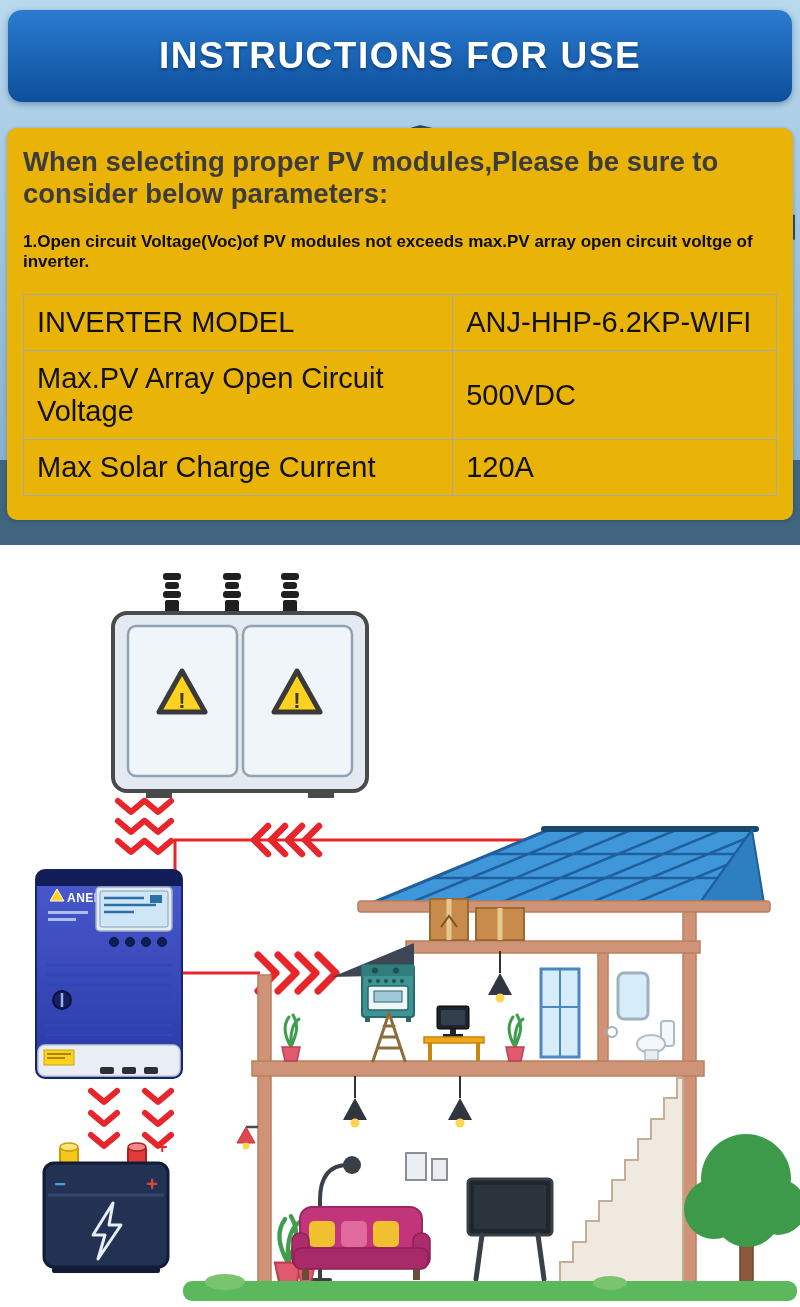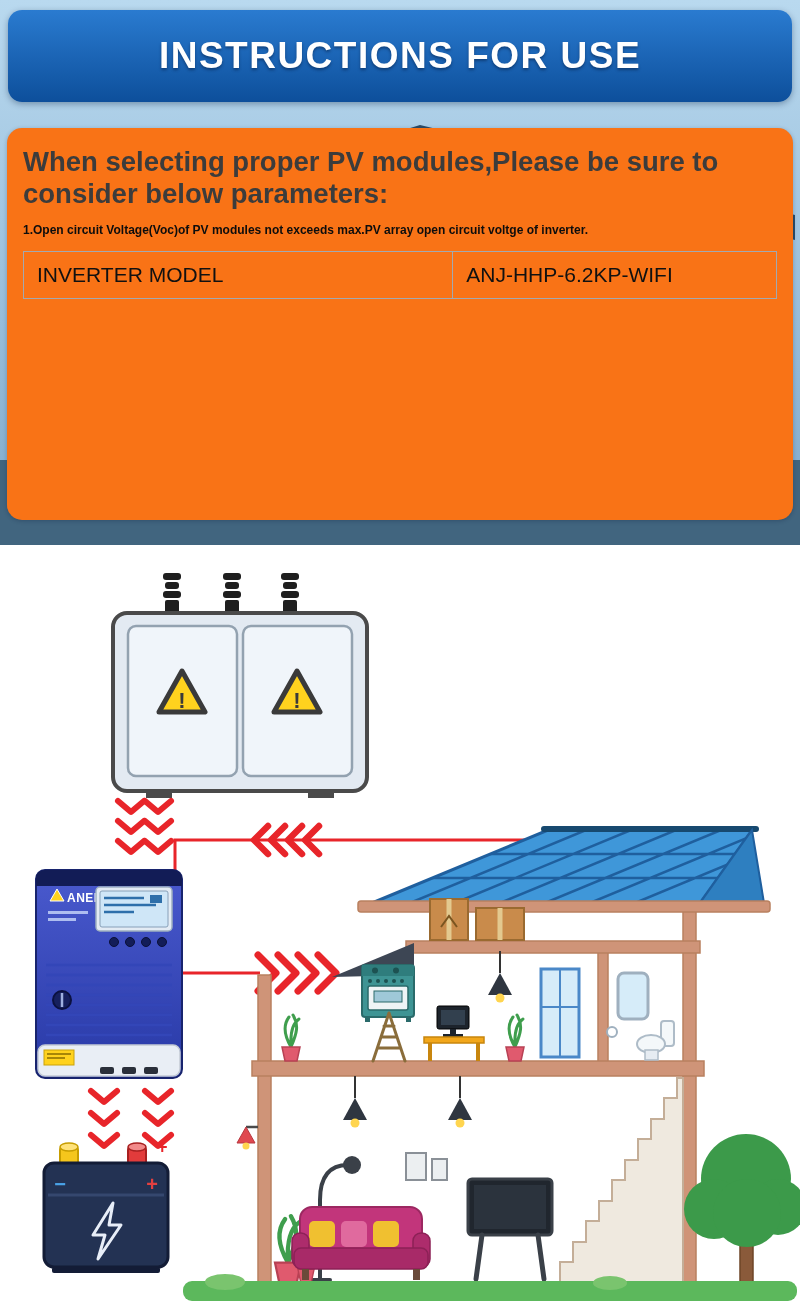--- a/index.html
+++ b/index.html
@@ -18,31 +18,31 @@
     background:linear-gradient(180deg,var(--banner_blue_light,#2a7bd0),var(--banner_blue,#0d4f9b));
     display:flex; align-items:center; justify-content:center;
     box-shadow:0 2px 6px rgba(0,25,60,.35);
   }
   .banner .title {
     color:#fff; font-size:37px; font-weight:bold; letter-spacing:1.5px;
     text-shadow:0 2px 3px rgba(0,20,50,.45); white-space:nowrap;
   }
   .card {
     position:absolute; top:128px; left:7px; right:7px; height:392px;
-    background:#f97316; border-radius:15px; padding:16px; box-sizing:border-box;
+    background:#eab308; border-radius:10px; padding:16px; box-sizing:border-box;
     box-shadow:0 1px 4px rgba(0,20,50,.25);
   }
   .card h1 {
     margin:2px 0 10px; font-size:27.5px; line-height:1.17;
     color:#3c3c3c; font-weight:bold;
   }
-  .note { margin:13px 0; font-size:12px; font-weight:bold; color:#0d0d0d; }
+  .note { margin:22px 0; font-size:17px; font-weight:bold; color:#0d0d0d; }
   table.spec {
     width:100%; border-collapse:collapse; margin-top:14px;
-    font-size:21px; color:#111; border:1px solid #8d949c;
+    font-size:29px; color:#111; border:1px solid #8d949c;
   }
   table.spec td { border:1px solid #a2a9b0; padding:11px 13px; }
   table.spec td.val { width:43%; }
 
   
   .diagram { width:800px; height:762px; background:#fff; }
   .chev { stroke:var(--accent_red,#e8252a); fill:none; stroke-linecap:round; stroke-linejoin:round; }
   .wire { stroke:var(--accent_red,#e8252a); fill:none; stroke-width:3; }
   .wood { fill:var(--frame_tan,#cf9478); stroke:#b9805f; stroke-width:1.5; }
   .panelblue { fill:var(--panel_blue,#3f97d9); }
@@ -82,20 +82,28 @@
 
     <div class="card">
       <h1>When selecting proper PV modules,Please be sure to consider below parameters:</h1>
       <p class="note">1.Open circuit Voltage(Voc)of PV modules not exceeds max.PV array open circuit voltge of inverter.</p>
       <table class="spec">
         <tbody>
           <tr>
             <td>INVERTER MODEL</td>
             <td class="val">ANJ-HHP-6.2KP-WIFI</td>
           </tr>
+          <tr>
+            <td>Max.PV Array Open Circuit Voltage</td>
+            <td class="val">500VDC</td>
+          </tr>
+          <tr>
+            <td>Max Solar Charge Current</td>
+            <td class="val">120A</td>
+          </tr>
         </tbody>
       </table>
     </div>
   </div>
 
   <div class="diagram">
     <svg width="800" height="762" viewBox="0 0 800 762">
       <defs>
         <clipPath id="roofClip">
             <polygon points="372,358 548,285 752,285 700,358"></polygon>

